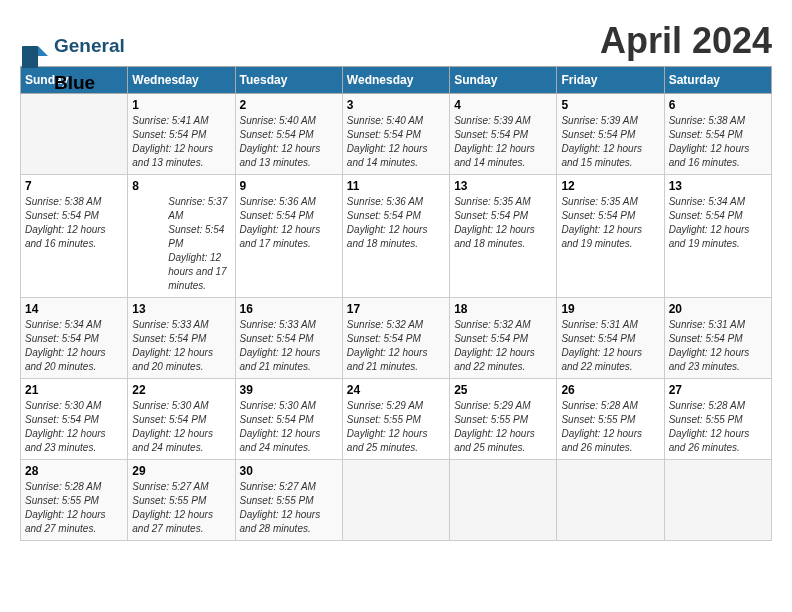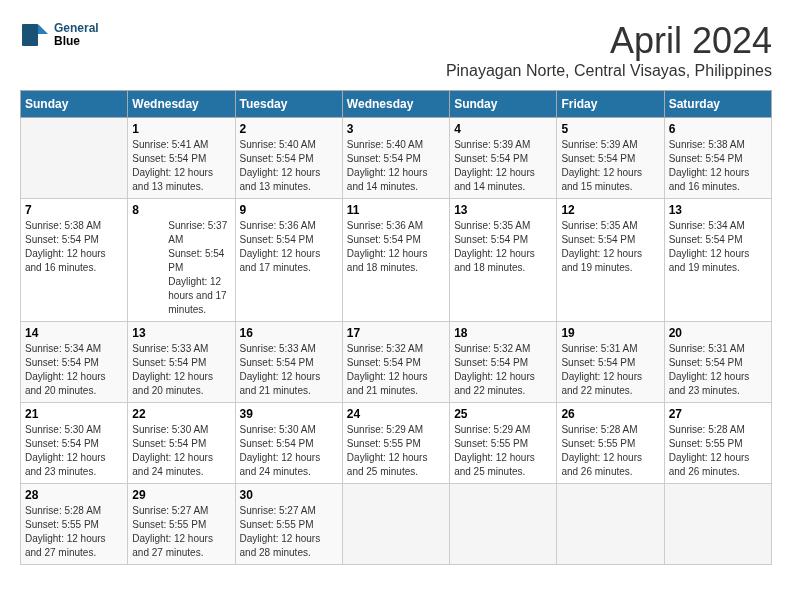--- a/index.html
+++ b/index.html
@@ -9,40 +9,41 @@
       width: 792px;
       min-height: 612px;
       padding: 20px;
     }
     .header-section {
       text-align: right;
       margin-bottom: 4px;
     }
     .month-title {
       font-size: 36px;
-      font-weight: normal;
+      font-weight: bold;
       color: #333;
     }
     .location-title {
       font-size: 16px;
       color: #333;
       margin-bottom: 10px;
     }
     .logo {
       position: absolute;
       top: 20px;
       left: 20px;
       display: flex;
       align-items: center;
     }
     .logo-text {
-      font-size: 12px;
+      font-size: 19px;
       font-weight: bold;
       color: #1a5276;
       line-height: 1.1;
+      margin-top: 16px;
     }
     .logo-blue { color: #000000; }
     .logo-icon {
       width: 30px;
       height: 30px;
       margin-right: 4px;
     }
     .calendar-table {
       width: 100%;
       border-collapse: collapse;
@@ -72,20 +73,21 @@
     }
     .day-number {
       font-weight: bold;
       font-size: 12px;
       margin-bottom: 2px;
     }
     .day-info {
       font-size: 10px;
       color: #333;
       line-height: 1.4;
+      font-style: italic;
     }
     .empty-cell {
       background: #f5f5f5 !important;
     }
   </style>
 </head>
 <body>
 
 <div class="logo">
   <svg class="logo-icon" viewBox="0 0 30 30" xmlns="http://www.w3.org/2000/svg">
@@ -93,21 +95,20 @@
     <polygon points="18,4 28,14 18,14" fill="#2980b9"></polygon>
   </svg>
   <div>
     <div class="logo-text" style="color:#1a5276;">General</div>
     <div class="logo-text logo-blue">Blue</div>
   </div>
 </div>
 
 <div class="header-section">
   <div class="month-title">April 2024</div>
-  <div class="location-title">Pinayagan Norte, Central Visayas, Philippines</div>
 </div>
 
 <table class="calendar-table" id="cal-table">
   <thead>
     <tr id="header-row">
         <th>Sunday</th>
         <th>Wednesday</th>
         <th>Tuesday</th>
         <th>Wednesday</th>
         <th>Sunday</th>

